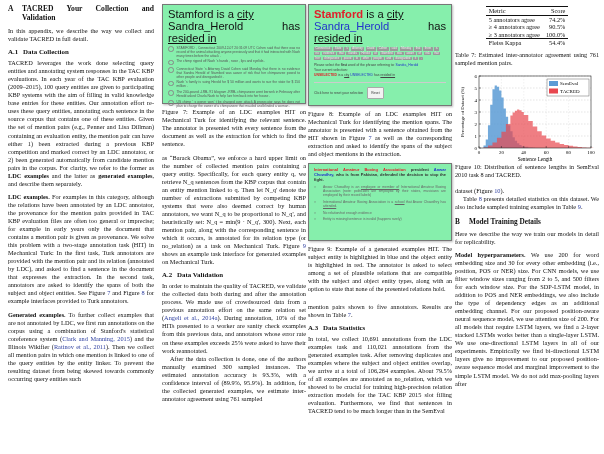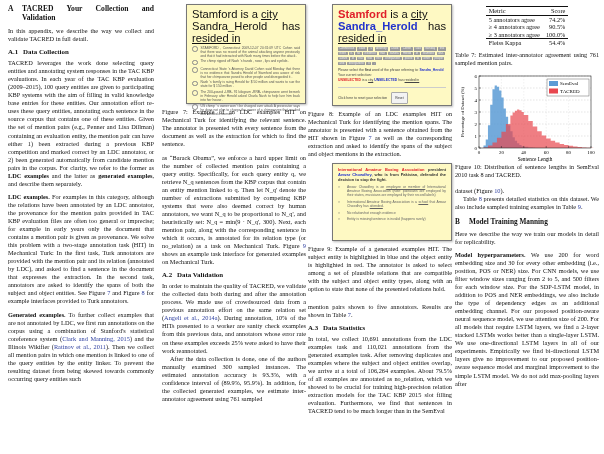--- a/index.html
+++ b/index.html
@@ -12,29 +12,29 @@
   .c4 { left: 455px; width: 144px; }
   h1 { font-size: 7.6px; line-height: 9px; margin: 0 0 5px 0; font-weight: bold; display:flex; }
   h1 .num { width: 14px; flex: none; }
   h2 { font-size: 6.9px; line-height: 8px; margin: 5px 0 3px 0; font-weight: bold; }
   h2 .num { display:inline-block; width: 15px; }
   p { margin: 0 0 5px 0; }
   .indent { text-indent: 8px; }
   b { font-weight: bold; }
   .ref { color: #2c3e9f; }
   .caption { font-size: 6.2px; line-height: 7.9px; margin: 4px 0 6px 0; text-align: justify; }
-  .fig { border: 1px solid #777; box-shadow: 1px 1px 2px #bbb; background: #fef9c3; font-family: "Liberation Sans", sans-serif; margin-left: 24px; }
+  .fig { border: 1px solid #777; box-shadow: 1px 1px 2px #bbb; background: #86efac; font-family: "Liberation Sans", sans-serif; }
   .fig7 { height: 100px; padding: 3px 5px; box-sizing: border-box; }
   .bigline { font-size: 11.2px; line-height: 12px; font-family: "Liberation Sans", sans-serif; }
   .u { text-decoration: underline; }
   .opt { display: flex; font-size: 3.3px; line-height: 4px; color: #555; margin-top: 1.6px; }
   .radio { flex: none; width: 3.5px; height: 3.5px; border: 0.5px solid #888; border-radius: 50%; margin-right: 3px; margin-top: 0.5px; }
   .fig8 { height: 102px; padding: 3px 5px; box-sizing: border-box; }
   .red { color: #e0202a; font-weight: bold; }
-  .blue { color: #2233cc; font-weight: bold; }
+  .blue { color: #2233cc; font-weight: normal; }
   .tokens { display: flex; flex-wrap: wrap; gap: 1.3px; margin-top: 3px; }
   .tok { font-size: 2.8px; line-height: 3.6px; background: #9a9a9a; color: #eee; padding: 0 1.6px; border-radius: 0.6px; }
   .small { font-size: 3.4px; line-height: 5px; color: #444; }
   .resetrow { border-top: 0.5px solid #ccc; margin-top: 4px; padding-top: 4px; display:flex; align-items:center; gap:4px; }
   .resetbtn { font-size: 3.2px; border: 0.5px solid #aaa; padding: 1px 3px; background: #f3f3f3; color:#333; border-radius: 1px; }
   .fig9 { height: 78px; padding: 3px 5px; box-sizing: border-box; }
   .sent9 { font-size: 4px; line-height: 5px; font-weight: bold; color:#333; }
   .sent9 .r { color:#e0202a; } .sent9 .b { color:#2233cc; }
   .opt9 { display:flex; font-size: 3.4px; line-height: 4.3px; color:#666; margin-top: 2.3px; }
   .opt9 .rd { flex:none; margin-right: 3px; width: 6px; }
@@ -251,17 +251,17 @@
         <text x="105" y="12.3" font-size="5" font-family="Liberation Serif, serif">SemEval</text>
         <rect x="94" y="15.5" width="9" height="5" fill="#e8474f"></rect>
         <text x="105" y="19.8" font-size="5" font-family="Liberation Serif, serif">TACRED</text>
       </svg>
   </div>
   <div class="caption">Figure 10: Distribution of sentence lengths in SemEval 2010 task 8 and TACRED.</div>
   <p style="margin-top:8px;margin-bottom:0"><span>dataset (Figure </span><a class="ref">10</a><span>).</span></p>
   <p class="indent"><span>Table </span><a class="ref">8</a><span> presents detailed statistics on this dataset. We also include sampled training examples in Table </span><a class="ref">9</a><span>.</span></p>
   <h1 style="font-size:7.3px;margin-top:6px;margin-bottom:4px">
     <span class="num">B</span>
-    <span>Model Training Manning</span>
+    <span>Model Training Details</span>
   </h1>
   <p>Here we describe the way we train our models in detail for replicability.</p>
   <p><b>Model hyperparameters.</b><span> We use 200 for word embedding size and 30 for every other embedding (i.e., position, POS or NER) size. For CNN models, we use filter window sizes ranging from 2 to 5, and 500 filters for each window size. For the SDP-LSTM model, in addition to POS and NER embeddings, we also include the type of dependency edges as an additional embedding channel. For our proposed position-aware neural sequence model, we use attention size of 200. For all models that require LSTM layers, we find a 2-layer stacked LSTMs works better than a single-layer LSTM. We use one-directional LSTM layers in all of our experiments. Empirically we find bi-directional LSTM layers give no improvement to our proposed position-aware sequence model and marginal improvement to the simple LSTM model. We do not add max-pooling layers after</span></p>
 </div>
 
 </body></html>

